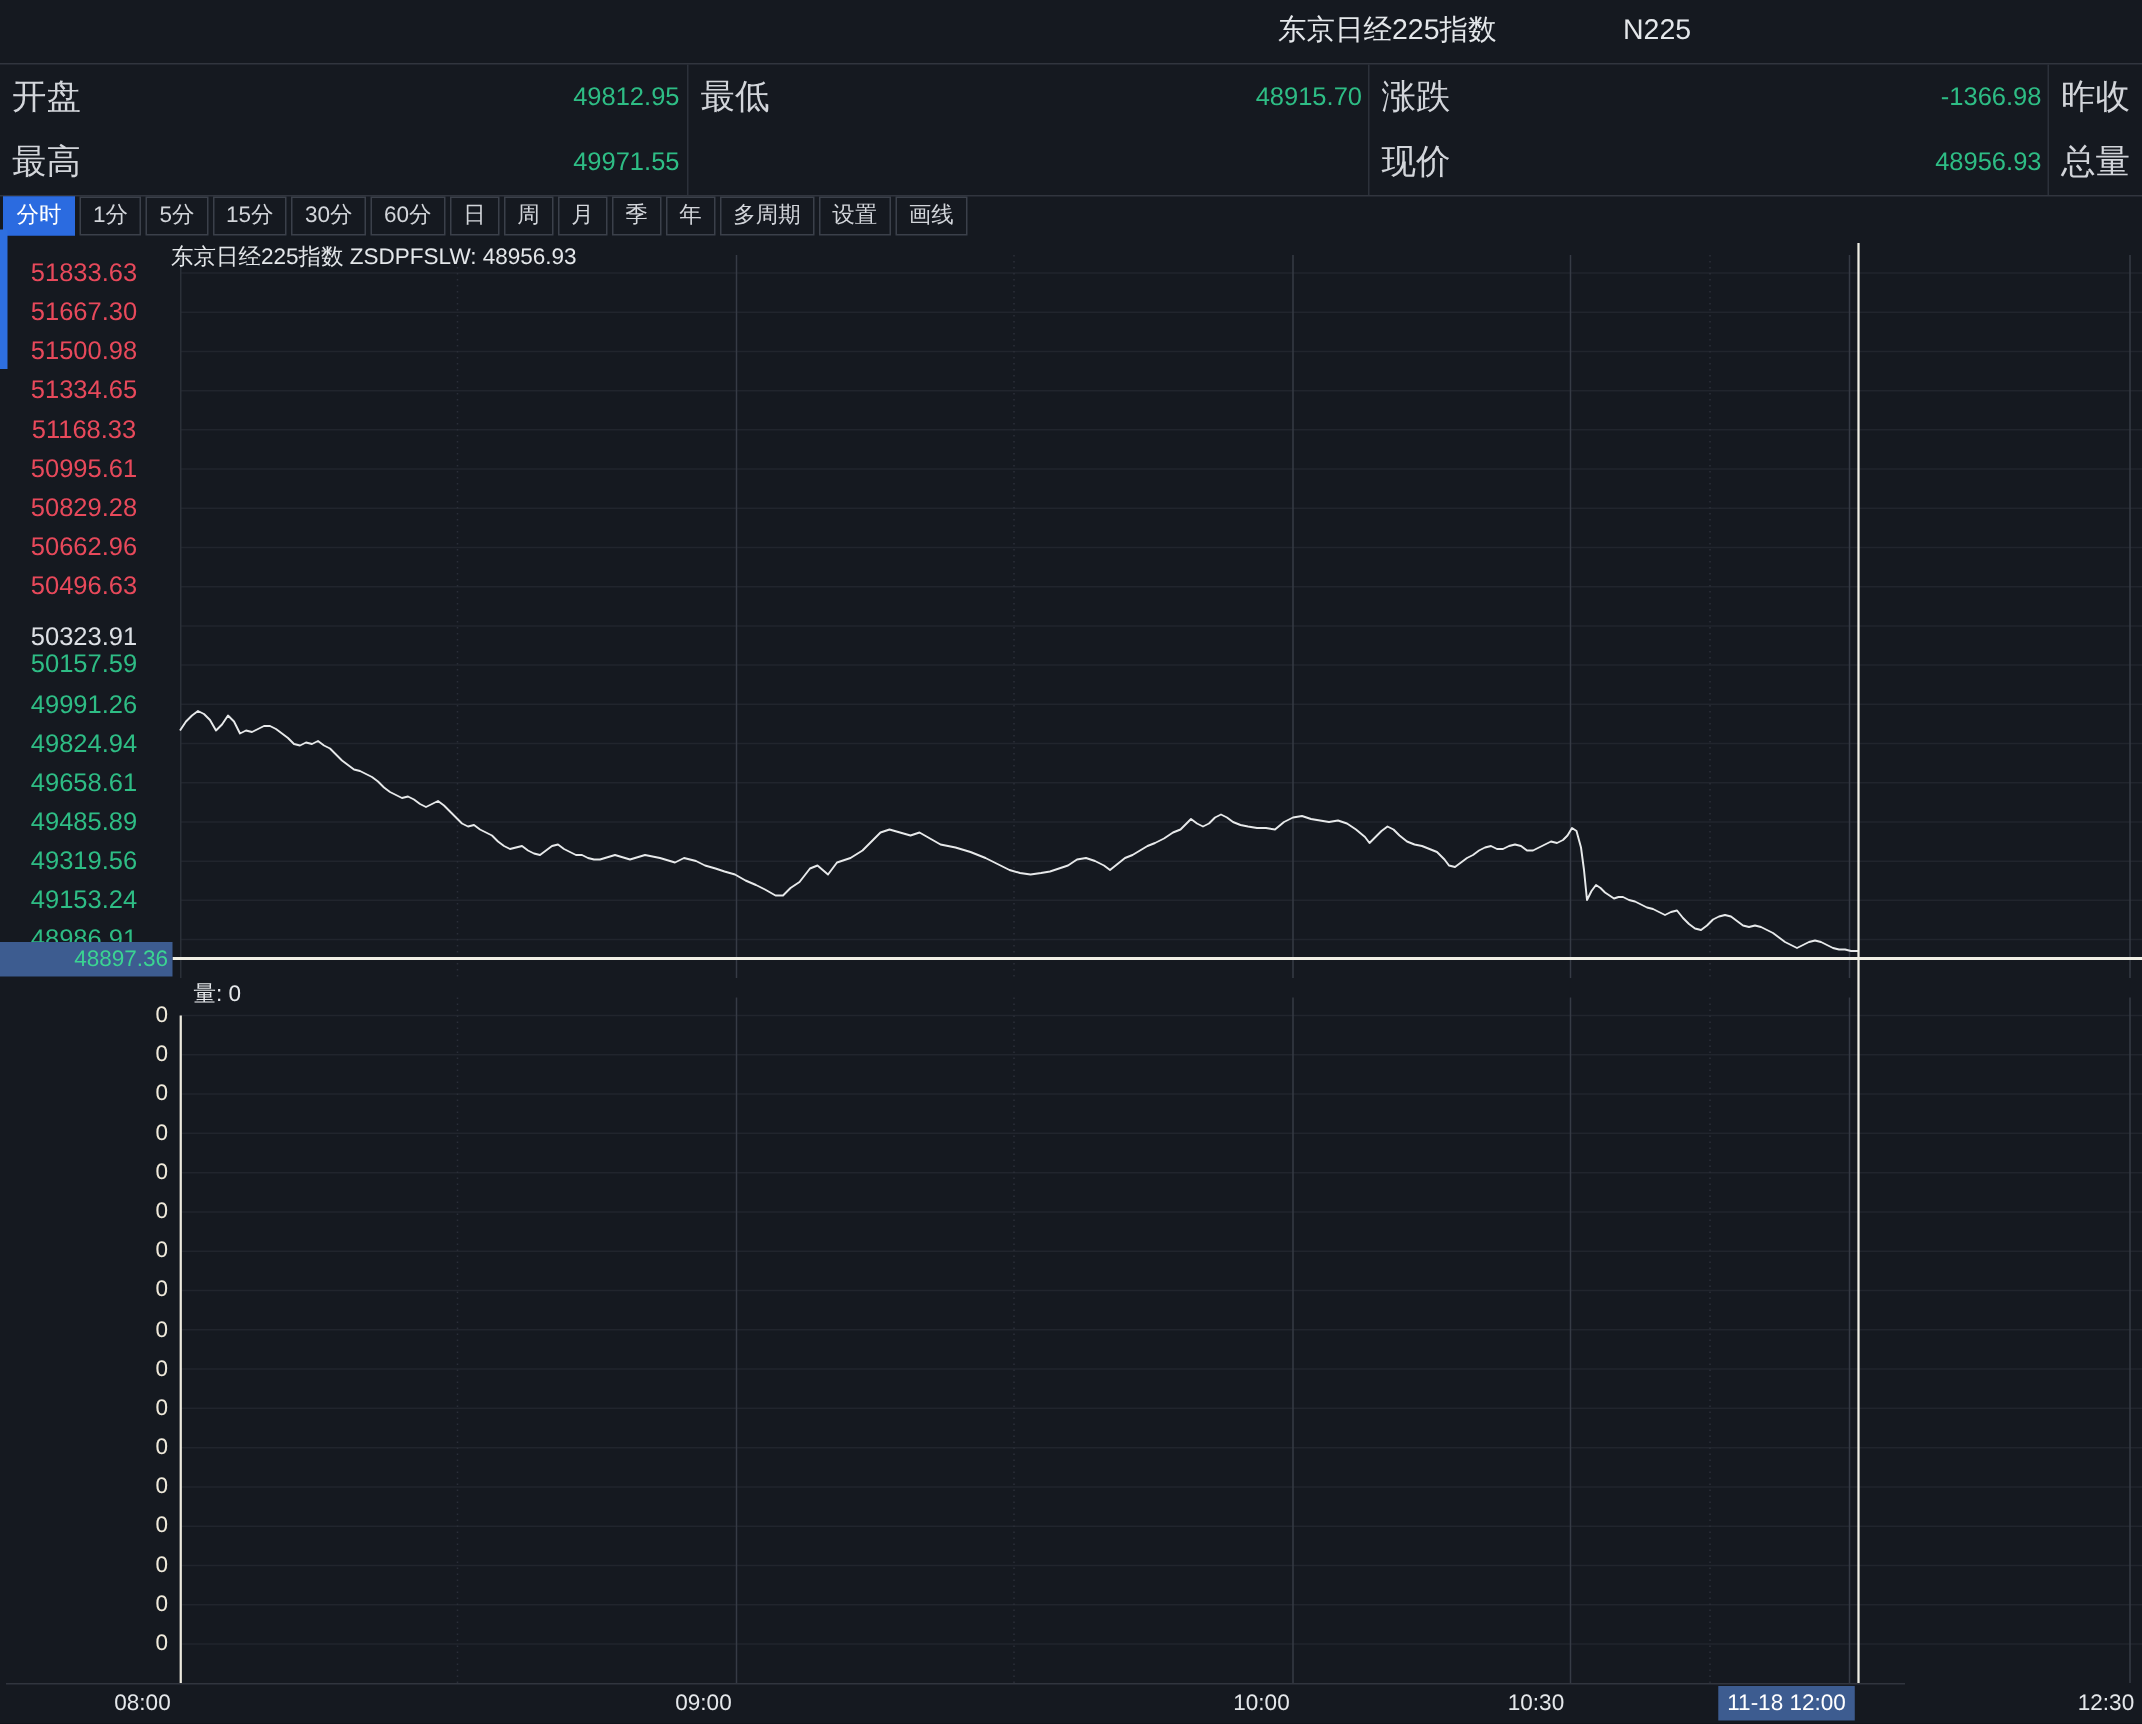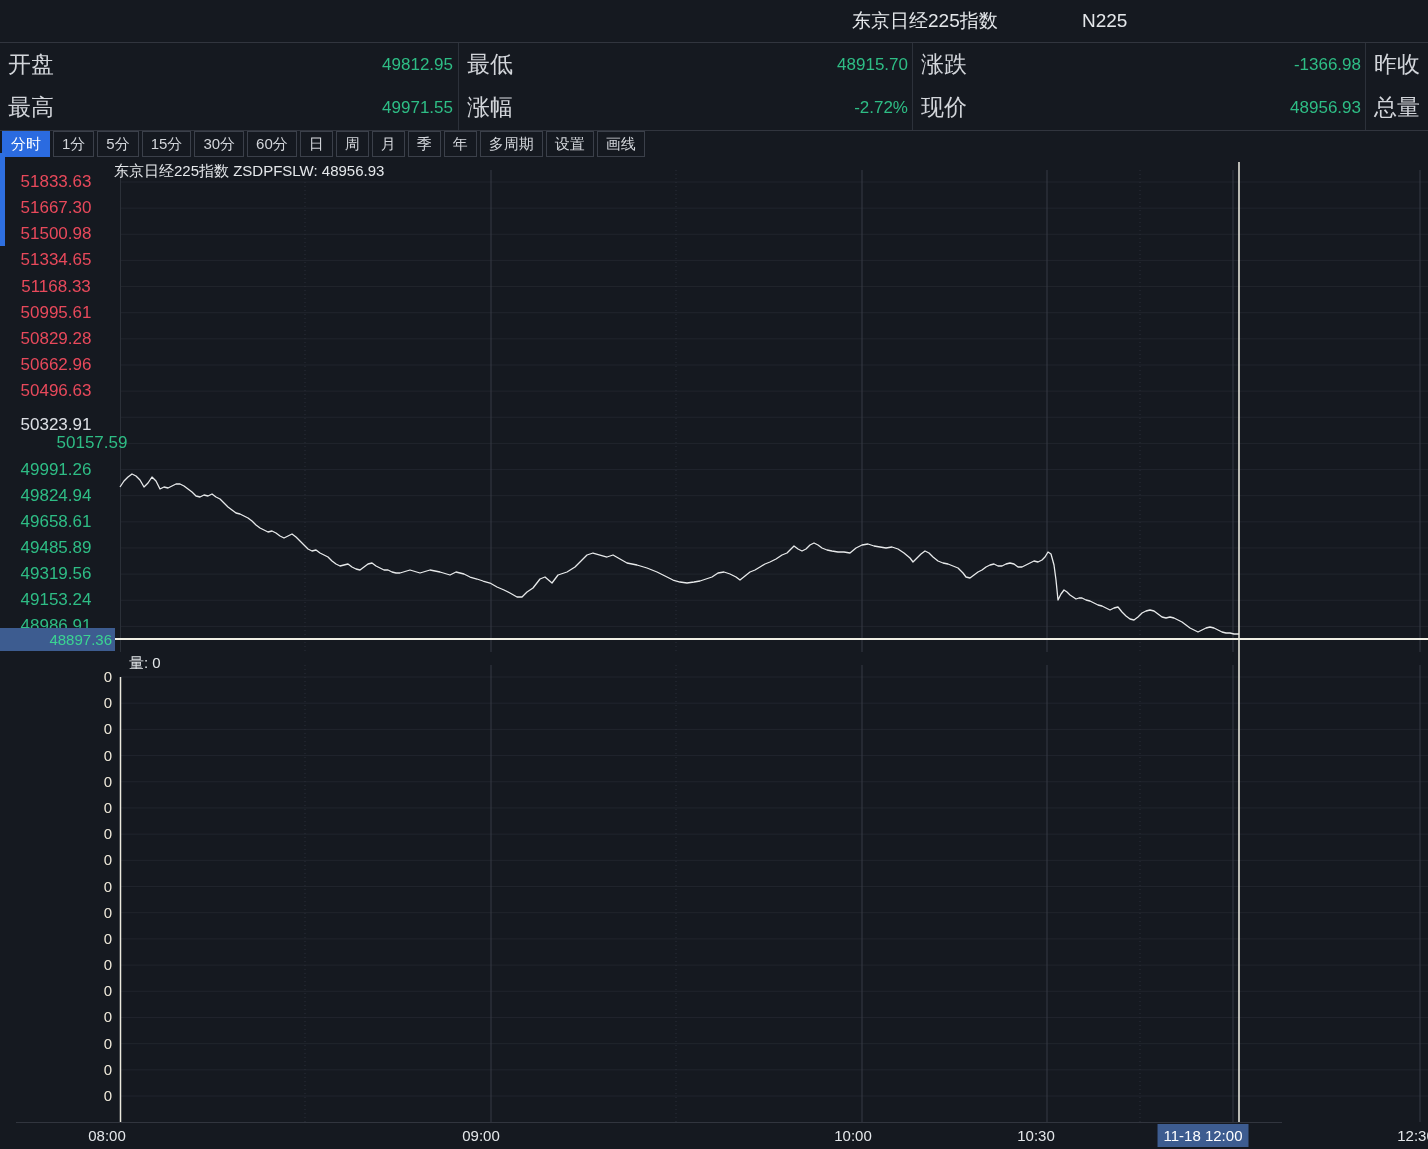--- a/index.html
+++ b/index.html
@@ -31,21 +31,21 @@
   .ylabel{position:absolute;left:0;width:112px;height:20px;line-height:20px;text-align:center;font-size:17px;}
   .ylabel.red{color:var(--red);}
   .ylabel.green{color:var(--green);}
   .ylabel.white{color:var(--white-label);}
   .y-crosshair-label{position:absolute;left:0;top:468px;width:115px;height:23px;line-height:23px;
      background:var(--slate);color:var(--green-bright);text-align:right;font-size:15px;box-sizing:border-box;padding-right:3px;}
   .vol-title{position:absolute;left:129px;top:494px;height:18px;line-height:18px;font-size:15px;color:var(--text);}
   .vol-zero{position:absolute;left:0;width:112px;height:20px;line-height:20px;text-align:right;font-size:15px;color:var(--vol-zero);}
   .scrollbar{position:absolute;left:0;top:153px;width:5px;height:93px;background:var(--scrollbar);}
   
-  .xaxis{position:absolute;left:16px;top:1122px;width:1266px;height:27px;border-top:1px solid var(--panel-border);}
+  .xaxis{position:absolute;left:4px;top:1122px;width:1266px;height:27px;border-top:1px solid var(--panel-border);}
   .xlabel{position:absolute;top:0;line-height:26px;font-size:15px;color:var(--text);transform:translateX(-50%);white-space:nowrap;}
   .x-crosshair-label{position:absolute;top:1px;height:23px;line-height:23px;padding:0 6px;
      background:var(--slate);color:#fff;font-size:15px;transform:translateX(-50%);white-space:nowrap;}
 </style>
 </head>
 <body>
 
 <div class="app">
 
   <div class="titlebar">
@@ -61,24 +61,20 @@
         </div>
         <div class="stat-cell">
           <span class="label">最高</span>
           <span class="value">49971.55</span>
         </div>
       </div>
       <div class="stat-col divided" style="left: 458px; width: 454px;">
         <div class="stat-cell">
           <span class="label">最低</span>
           <span class="value">48915.70</span>
-        </div>
-        <div class="stat-cell">
-          <span class="label">涨幅</span>
-          <span class="value">-2.72%</span>
         </div>
       </div>
       <div class="stat-col divided" style="left: 912px; width: 453px;">
         <div class="stat-cell">
           <span class="label">涨跌</span>
           <span class="value">-1366.98</span>
         </div>
         <div class="stat-cell">
           <span class="label">现价</span>
           <span class="value">48956.93</span>
@@ -177,21 +173,21 @@
         <div class="ylabel red" style="top: 12px;">51833.63</div>
         <div class="ylabel red" style="top: 38.14px;">51667.30</div>
         <div class="ylabel red" style="top: 64.28px;">51500.98</div>
         <div class="ylabel red" style="top: 90.42px;">51334.65</div>
         <div class="ylabel red" style="top: 116.56px;">51168.33</div>
         <div class="ylabel red" style="top: 142.7px;">50995.61</div>
         <div class="ylabel red" style="top: 168.84px;">50829.28</div>
         <div class="ylabel red" style="top: 194.98px;">50662.96</div>
         <div class="ylabel red" style="top: 221.12px;">50496.63</div>
         <div class="ylabel white" style="top: 255px;">50323.91</div>
-        <div class="ylabel green" style="top: 273.4px; padding-left: 36px;">50157.59</div>
+        <div class="ylabel green" style="top: 273.4px;">50157.59</div>
         <div class="ylabel green" style="top: 299.54px;">49991.26</div>
         <div class="ylabel green" style="top: 325.68px;">49824.94</div>
         <div class="ylabel green" style="top: 351.82px;">49658.61</div>
         <div class="ylabel green" style="top: 377.96px;">49485.89</div>
         <div class="ylabel green" style="top: 404.1px;">49319.56</div>
         <div class="ylabel green" style="top: 430.24px;">49153.24</div>
         <div class="ylabel green" style="top: 456.38px;">48986.91</div>
       </div>
     <div class="y-crosshair-label" style="top: 468px; padding-left: 47px;">48897.36</div>
     <div class="vol-title">量: 0</div>

